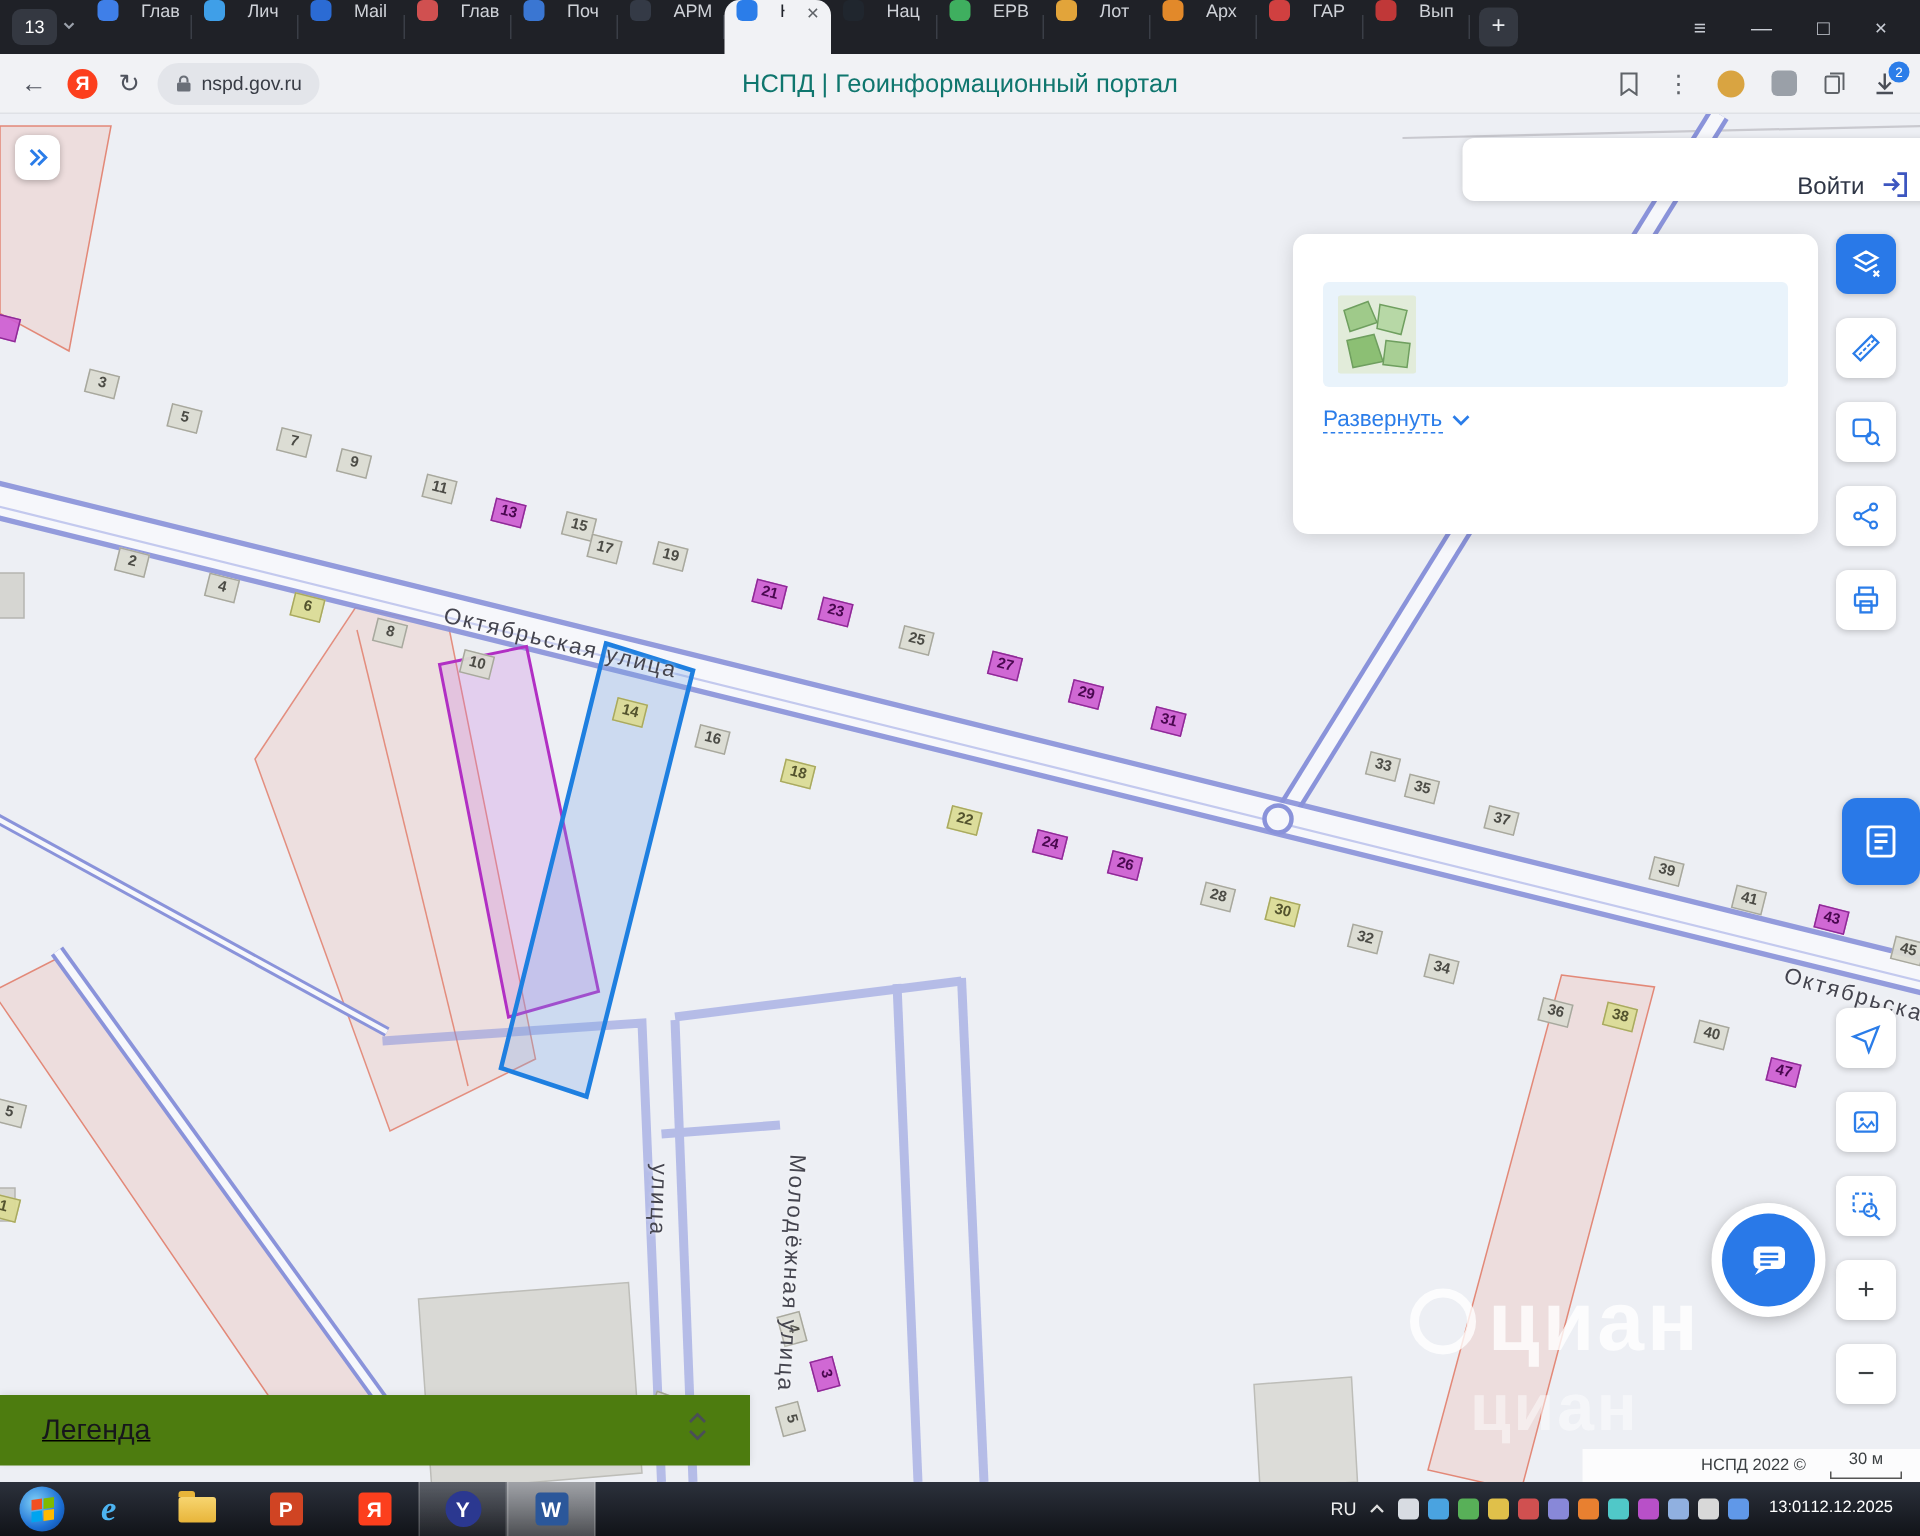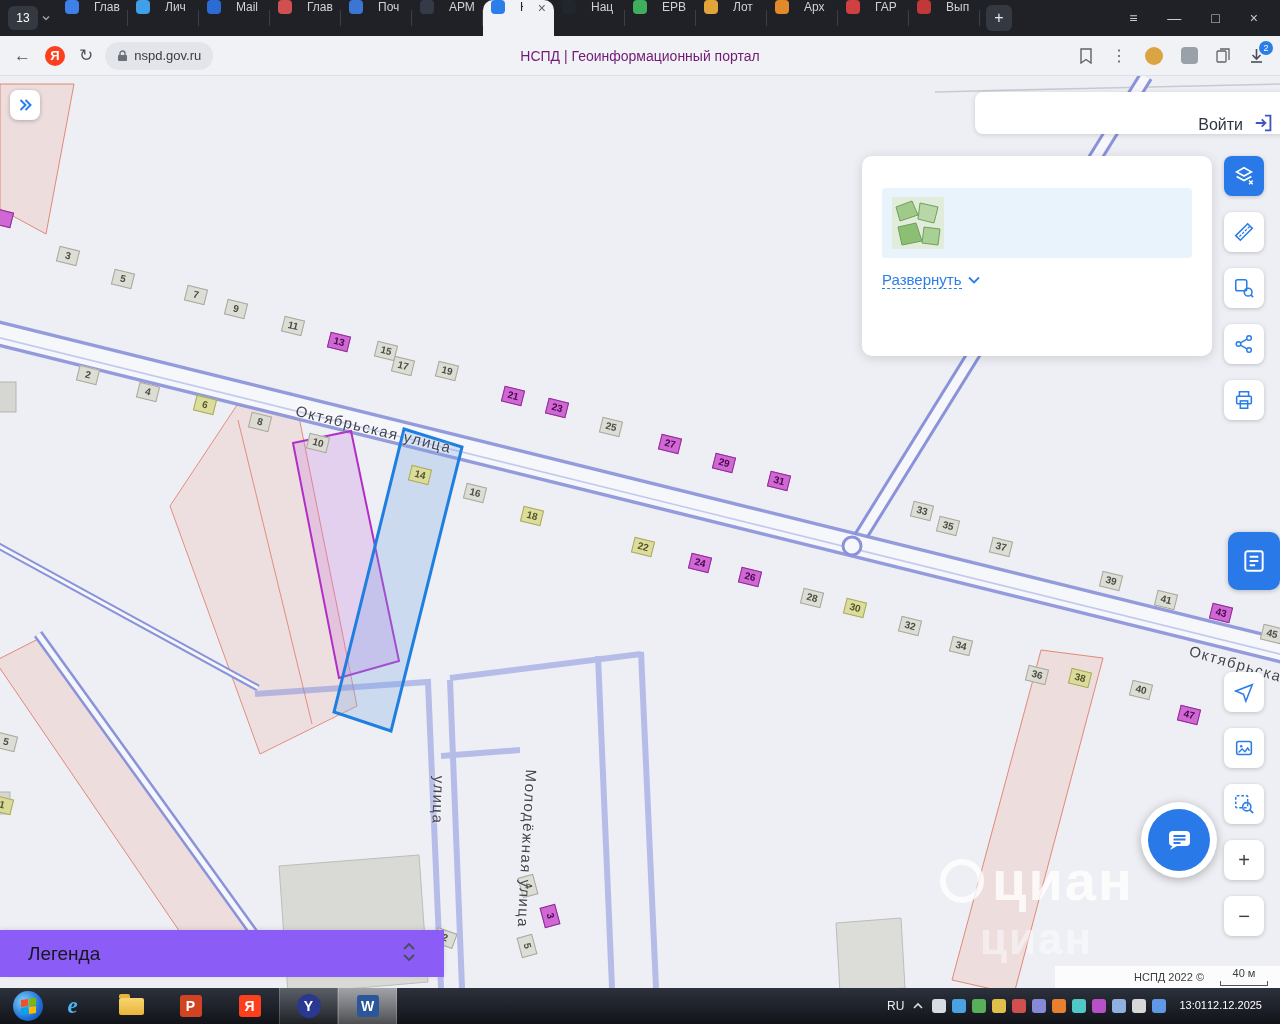--- a/index.html
+++ b/index.html
@@ -19,21 +19,21 @@
   .tab-label { overflow:hidden; white-space:nowrap; flex:1; }
   .tab-close { font-size:14px; color:#5f6368; flex:none; }
   .new-tab { width:26px; height:26px; border-radius:6px; background:#343841; color:#e8eaed; display:flex; align-items:center; justify-content:center; font-size:16px; margin-left:6px; flex:none; }
   .win-controls { margin-left:auto; display:flex; gap:30px; padding-right:22px; color:#c8ccd4; font-size:14px; align-items:center; }
 
   
   .addressbar { position:absolute; top:36px; left:0; width:1280px; height:40px; background:#f1f2f5; border-bottom:1px solid #dfe1e6; display:flex; align-items:center; }
   .nav-btn { color:#50545e; font-size:17px; margin-left:14px; }
   .ya-logo { width:20px; height:20px; border-radius:50%; background:#fc3f1d; color:#fff; font-weight:bold; font-size:13px; display:flex; align-items:center; justify-content:center; margin-left:14px; }
   .url-chip { height:28px; background:#e3e5ea; border-radius:14px; padding:0 12px; display:flex; align-items:center; gap:6px; font-size:13px; color:#383c45; margin-left:12px; }
-  .page-title { position:absolute; left:0; right:0; text-align:center; font-size:14px; color:#701a75; pointer-events:none; }
+  .page-title { position:absolute; left:0; right:0; text-align:center; font-size:17px; color:#0f766e; pointer-events:none; }
   .addr-right { margin-left:auto; display:flex; align-items:center; gap:18px; padding-right:16px; }
   .addr-ic { color:#5f6368; font-size:16px; display:flex; align-items:center; }
   .ext-circle { width:18px; height:18px; border-radius:50%; background:#d9a441; }
   .ext-square { width:17px; height:17px; border-radius:4px; background:#9aa0a8; }
   .dl-wrap { position:relative; display:flex; }
   .dl-badge { position:absolute; top:-7px; right:-9px; background:#2b7de9; color:#fff; font-size:9px; min-width:14px; height:14px; border-radius:7px; display:flex; align-items:center; justify-content:center; }
 
   
   .map { position:absolute; top:76px; left:0; width:1280px; height:912px; background:#edeff4; overflow:hidden; }
   .map svg.base { position:absolute; inset:0; }
@@ -54,21 +54,21 @@
   .layer-text { font-size:14.5px; color:#1b1b20; line-height:1.4; }
   .expand-link { margin-top:13px; display:inline-flex; align-items:center; gap:6px; color:#2b7de9; font-size:15px; }
   .expand-link .lbl { border-bottom:1px dashed #2b7de9; }
 
   .tool { position:absolute; left:1224px; width:40px; height:40px; background:#fff; border-radius:8px; box-shadow:0 1px 4px rgba(0,0,0,.2); display:flex; align-items:center; justify-content:center; color:#3c4043; font-size:20px; }
   .tool.blue { background:#2979e8; }
   .feedback-tab { position:absolute; left:1228px; top:456px; width:52px; height:58px; background:#2979e8; border-radius:10px; box-shadow:0 1px 5px rgba(0,0,0,.25); display:flex; align-items:center; justify-content:center; }
   .chat { position:absolute; left:1141px; top:726px; width:76px; height:76px; border-radius:50%; background:#fff; box-shadow:0 2px 10px rgba(0,0,0,.28); display:flex; align-items:center; justify-content:center; }
   .chat-inner { width:62px; height:62px; border-radius:50%; background:#2979e8; display:flex; align-items:center; justify-content:center; }
 
-  .legend { position:absolute; left:0; top:854px; width:444px; height:47px; background:#8b5cf6; box-shadow:0 -1px 5px rgba(0,0,0,.1); display:flex; align-items:center; justify-content:space-between; padding:0 28px; }
+  .legend { position:absolute; left:0; top:854px; width:500px; height:47px; background:#4d7c0f; box-shadow:0 -1px 5px rgba(0,0,0,.1); display:flex; align-items:center; justify-content:space-between; padding:0 28px;text-decoration:underline; }
   .legend .lbl { font-size:19px; color:#17171c; }
 
   .map-footer { position:absolute; left:1055px; top:890px; width:225px; height:22px; background:rgba(255,255,255,.8); display:flex; align-items:center; justify-content:flex-end; gap:16px; padding:0 12px; font-size:11px; color:#3c4043; }
   .scale { display:flex; flex-direction:column; align-items:center; line-height:1; }
   .scale-bar { width:48px; height:5px; border:1px solid #555; border-top:none; margin-top:2px; }
 
   .wm { position:absolute; font-weight:bold; color:rgba(255,255,255,.8); letter-spacing:2px; pointer-events:none; display:flex; align-items:center; gap:8px; }
   .wm .ring { border:6px solid rgba(255,255,255,.8); border-radius:50%; }
 
   
@@ -423,21 +423,21 @@
         <svg width="14" height="20" viewBox="0 0 14 20">
             <path d="M2 7l5-5 5 5" stroke="#4a4e57" stroke-width="1.8" fill="none"></path>
             <path d="M2 13l5 5 5-5" stroke="#4a4e57" stroke-width="1.8" fill="none"></path>
           </svg>
       </span>
     </div>
 
     <div class="map-footer">
       <span>НСПД 2022 ©</span>
       <span class="scale">
-        <span>40 м</span>
+        <span>30 м</span>
         <span class="scale-bar"></span>
       </span>
     </div>
   </div>
 
   <div class="taskbar">
     <div class="start">
       <span class="flag">
           <span style="background:#f25022"></span>
           <span style="background:#7fba00"></span>

